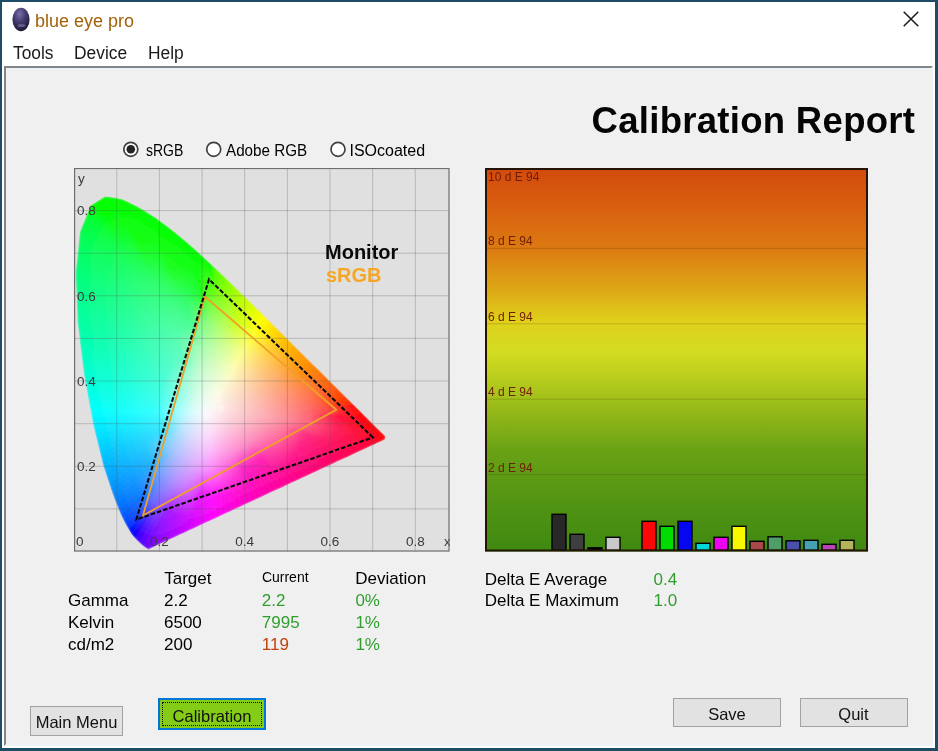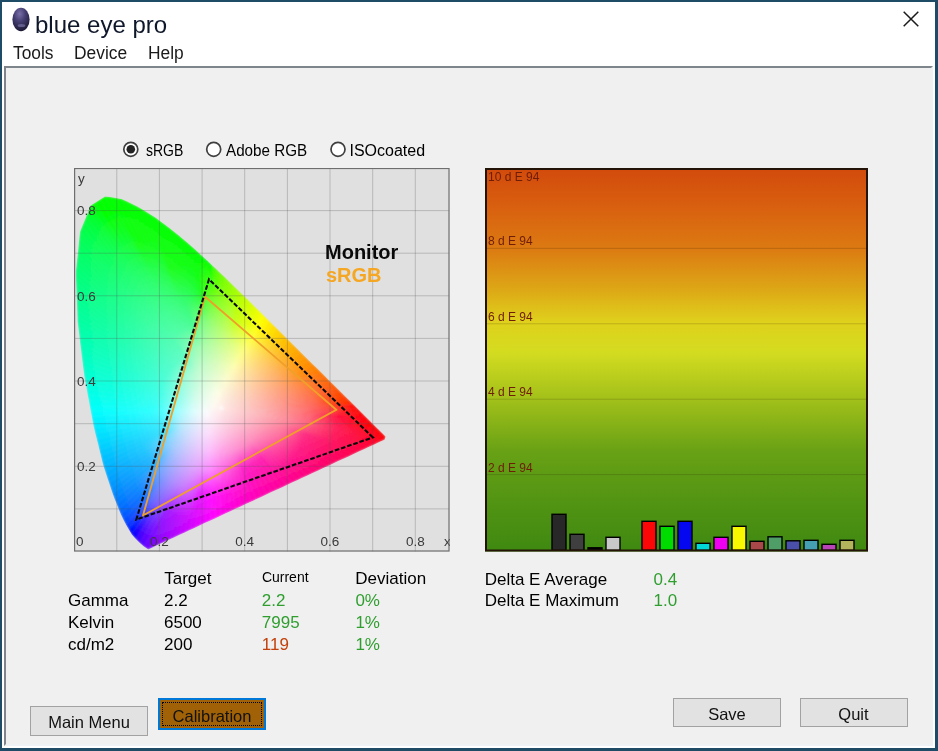--- a/index.html
+++ b/index.html
@@ -14,28 +14,29 @@
 <defs>
         <radialGradient id="eggg" cx="0.42" cy="0.26" r="0.8">
 <stop offset="0" stop-color="#786fa8"></stop>
           <stop offset="0.42" stop-color="#453e72"></stop>
           <stop offset="1" stop-color="#16132c"></stop>
 </radialGradient>
       </defs>
 <ellipse cx="10" cy="13.5" rx="8.6" ry="11.8" fill="url(#eggg)"></ellipse>
 <ellipse cx="10.5" cy="19.5" rx="3.8" ry="1.5" fill="#8b86b8" opacity="0.55"></ellipse>
 </svg>
-<div class="t" style="left:35px;top:10.6px;font-size:24px;color:#0f172a">blue eye pro</div>
+<div class="t" style="left:35px;top:10.6px;font-size:18px;color:#a16207">blue eye pro</div>
 <svg style="position:absolute;left:902.5px;top:11px" width="16" height="16" viewBox="0 0 16 16">
 <path d="M0.7 0.7 L15.3 15.3 M15.3 0.7 L0.7 15.3" stroke="#1a1a1a" stroke-width="1.5"></path>
 </svg>
 <div class="t" style="left:12.5px;top:42.8px;font-size:18px;color:#1a1a1a;transform:scaleX(.965);transform-origin:0 0">Tools</div>
 <div class="t" style="left:74.4px;top:42.8px;font-size:18px;color:#1a1a1a;transform:scaleX(.965);transform-origin:0 0">Device</div>
 <div class="t" style="left:148px;top:42.8px;font-size:18px;color:#1a1a1a;transform:scaleX(.965);transform-origin:0 0">Help</div>
 <div id="panel"></div>
+<div class="t" style="left:591.5px;top:100.4px;font-size:36.5px;font-weight:bold;letter-spacing:0.3px;color:#050505">Calibration Report</div>
 <svg style="position:absolute;left:0;top:0" width="938" height="751" viewBox="0 0 938 751">
 <circle cx="130.8" cy="149.3" r="7" fill="#fff" stroke="#3f3f3f" stroke-width="1.7"></circle>
       <circle cx="130.8" cy="149.3" r="4.3" fill="#222"></circle>
       <circle cx="213.7" cy="149.3" r="7" fill="#fff" stroke="#3f3f3f" stroke-width="1.7"></circle>
       <circle cx="338.0" cy="149.3" r="7" fill="#fff" stroke="#3f3f3f" stroke-width="1.7"></circle>
 </svg>
 <div class="t" style="left:146px;top:142.3px;font-size:16px;transform:scaleX(.875);transform-origin:0 0">sRGB</div>
 <div class="t" style="left:225.8px;top:142.3px;font-size:16px;transform:scaleX(.95);transform-origin:0 0">Adobe RGB</div>
 <div class="t" style="left:349.5px;top:142.3px;font-size:16px">ISOcoated</div>
 <svg style="position:absolute;left:74px;top:168px" width="376" height="385" viewBox="74 168 376 385">
@@ -2539,19 +2540,19 @@
 <div class="t" style="left:261.8px;top:612.8px;font-size:17px;color:#2f9e2f">7995</div>
 <div class="t" style="left:355.4px;top:612.8px;font-size:17px;color:#2f9e2f">1%</div>
 <div class="t" style="left:68px;top:634.8px;font-size:17px">cd/m2</div>
 <div class="t" style="left:164px;top:634.8px;font-size:17px">200</div>
 <div class="t" style="left:261.8px;top:634.8px;font-size:17px;color:#c2410c">119</div>
 <div class="t" style="left:355.4px;top:634.8px;font-size:17px;color:#2f9e2f">1%</div>
 <div class="t" style="left:484.7px;top:569.5px;font-size:17px">Delta E Average</div>
 <div class="t" style="left:653.6px;top:569.5px;font-size:17px;color:#2f9e2f">0.4</div>
 <div class="t" style="left:484.7px;top:590.6px;font-size:17px">Delta E Maximum</div>
 <div class="t" style="left:653.6px;top:590.6px;font-size:17px;color:#2f9e2f">1.0</div>
-<div class="btn" style="left:30px;top:706px;width:118px;height:29.5px">Main Menu</div>
-<div style="position:absolute;left:158px;top:698px;width:108px;height:32.3px;border:2px solid #0078d7;background:#a16207">
+<div class="btn" style="left:30px;top:706px;width:93px;height:29.5px">Main Menu</div>
+<div style="position:absolute;left:158px;top:698px;width:108px;height:32.3px;border:2px solid #0078d7;background:#84cc16">
   <div style="position:absolute;inset:2px;border:1px dotted #000;font-size:16.5px;display:flex;align-items:center;justify-content:center;color:#111;padding-top:4px">Calibration</div>
 </div>
 <div class="btn" style="left:673px;top:698px">Save</div>
 <div class="btn" style="left:799.5px;top:698px">Quit</div>
 </div>
 <div id="winb"></div>
 </body></html>

